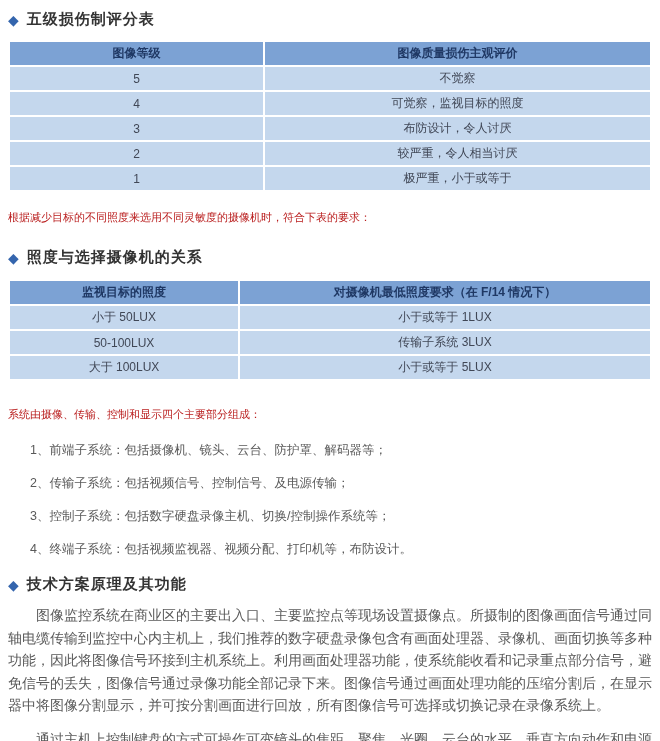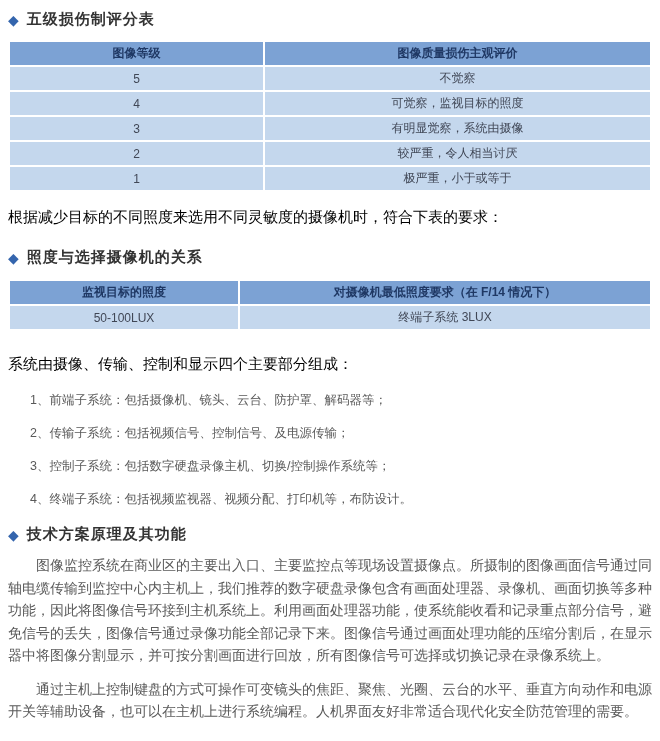--- a/index.html
+++ b/index.html
@@ -58,22 +58,22 @@
   }
   table.blue-table td {
     background: #c4d7ed;
     color: #404756;
     font-weight: normal;
   }
   table.t1 col.c1 { width: 255px; }
   table.t2 col.c1 { width: 230px; }
 
   .body-text {
-    font-size: 15px;
-    color: #000000;
+    font-size: 11px;
+    color: #b91c1c;
     line-height: 22px;
     margin: 0;
   }
   .intro-line { margin: 14px 0 0 0; }
   .system-line { margin: 22px 0 4px 0; }
 
   .list-wrap { margin: 0 0 4px 0; }
   .list-wrap .list-item {
     font-size: 12.5px;
     color: #595959;
@@ -117,21 +117,21 @@
         <tr>
           <td>5</td>
           <td>不觉察</td>
         </tr>
         <tr>
           <td>4</td>
           <td>可觉察，监视目标的照度</td>
         </tr>
         <tr>
           <td>3</td>
-          <td>有明显觉察，系统由摄像</td>
+          <td>布防设计，令人讨厌</td>
         </tr>
         <tr>
           <td>2</td>
           <td>较严重，令人相当讨厌</td>
         </tr>
         <tr>
           <td>1</td>
           <td>极严重，小于或等于</td>
         </tr>
       </tbody>
@@ -150,22 +150,30 @@
         <col class="c2">
       </colgroup>
   <thead>
         <tr>
           <th>监视目标的照度</th>
           <th>对摄像机最低照度要求（在 F/14 情况下）</th>
         </tr>
       </thead>
       <tbody>
         <tr>
+          <td>小于 50LUX</td>
+          <td>小于或等于 1LUX</td>
+        </tr>
+        <tr>
           <td>50-100LUX</td>
-          <td>终端子系统 3LUX</td>
+          <td>传输子系统 3LUX</td>
+        </tr>
+        <tr>
+          <td>大于 100LUX</td>
+          <td>小于或等于 5LUX</td>
         </tr>
       </tbody>
     </table>
 
   <p class="body-text system-line">系统由摄像、传输、控制和显示四个主要部分组成：</p>
 
   <div class="list-wrap">
       <div class="list-item">1、前端子系统：包括摄像机、镜头、云台、防护罩、解码器等；</div>
       <div class="list-item">2、传输子系统：包括视频信号、控制信号、及电源传输；</div>
       <div class="list-item">3、控制子系统：包括数字硬盘录像主机、切换/控制操作系统等；</div>

